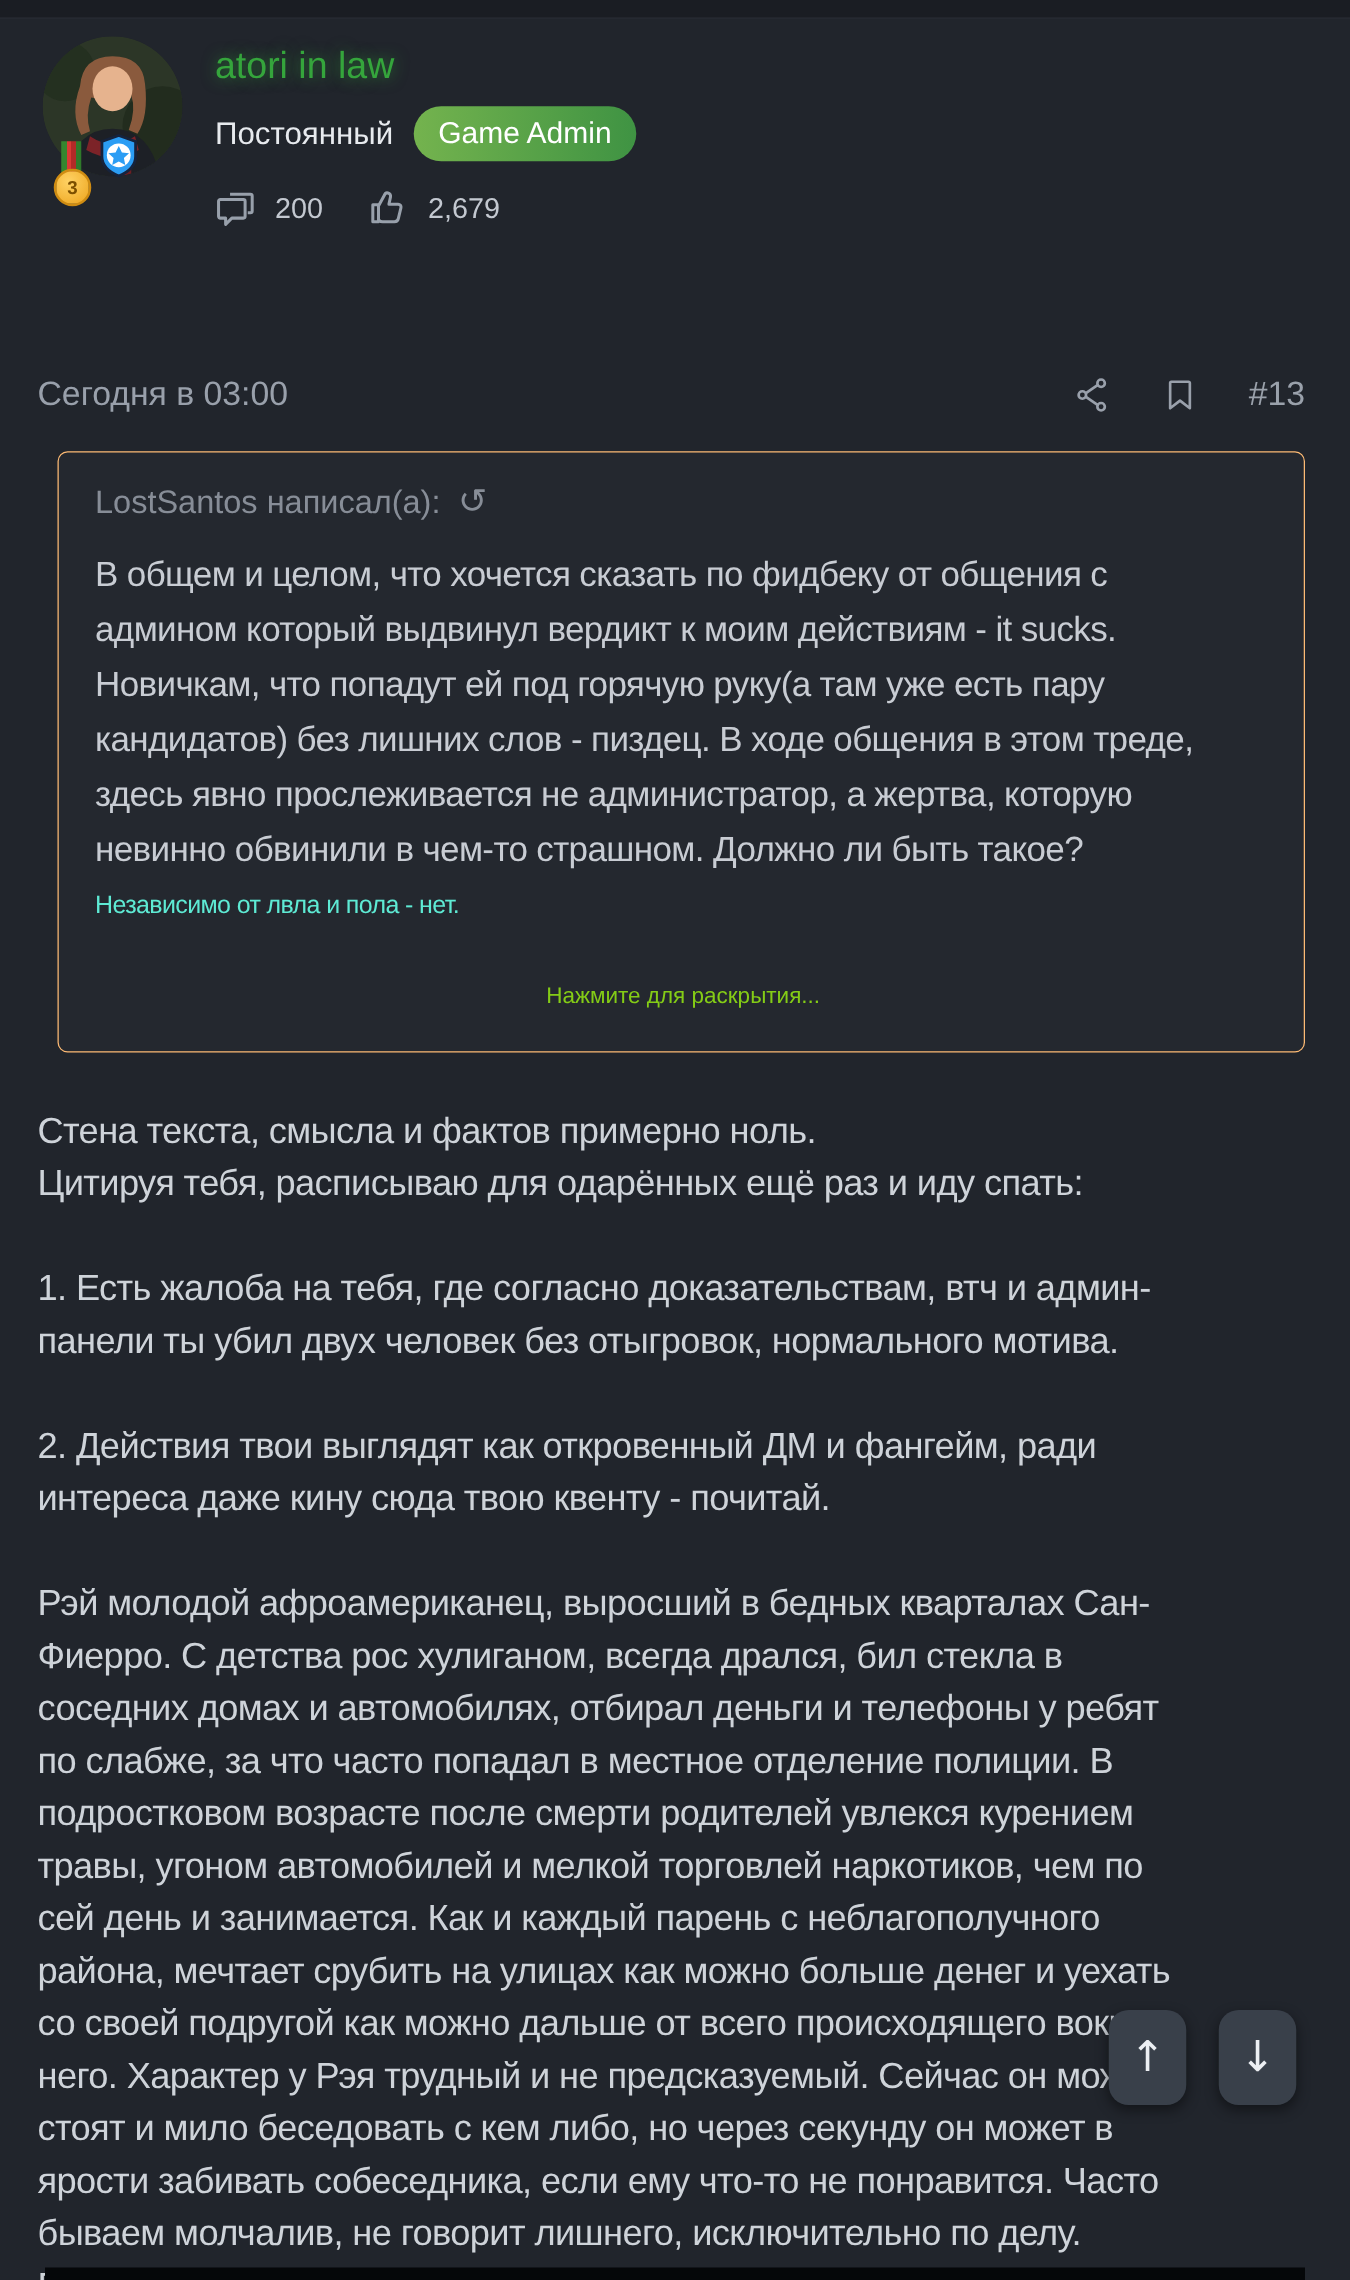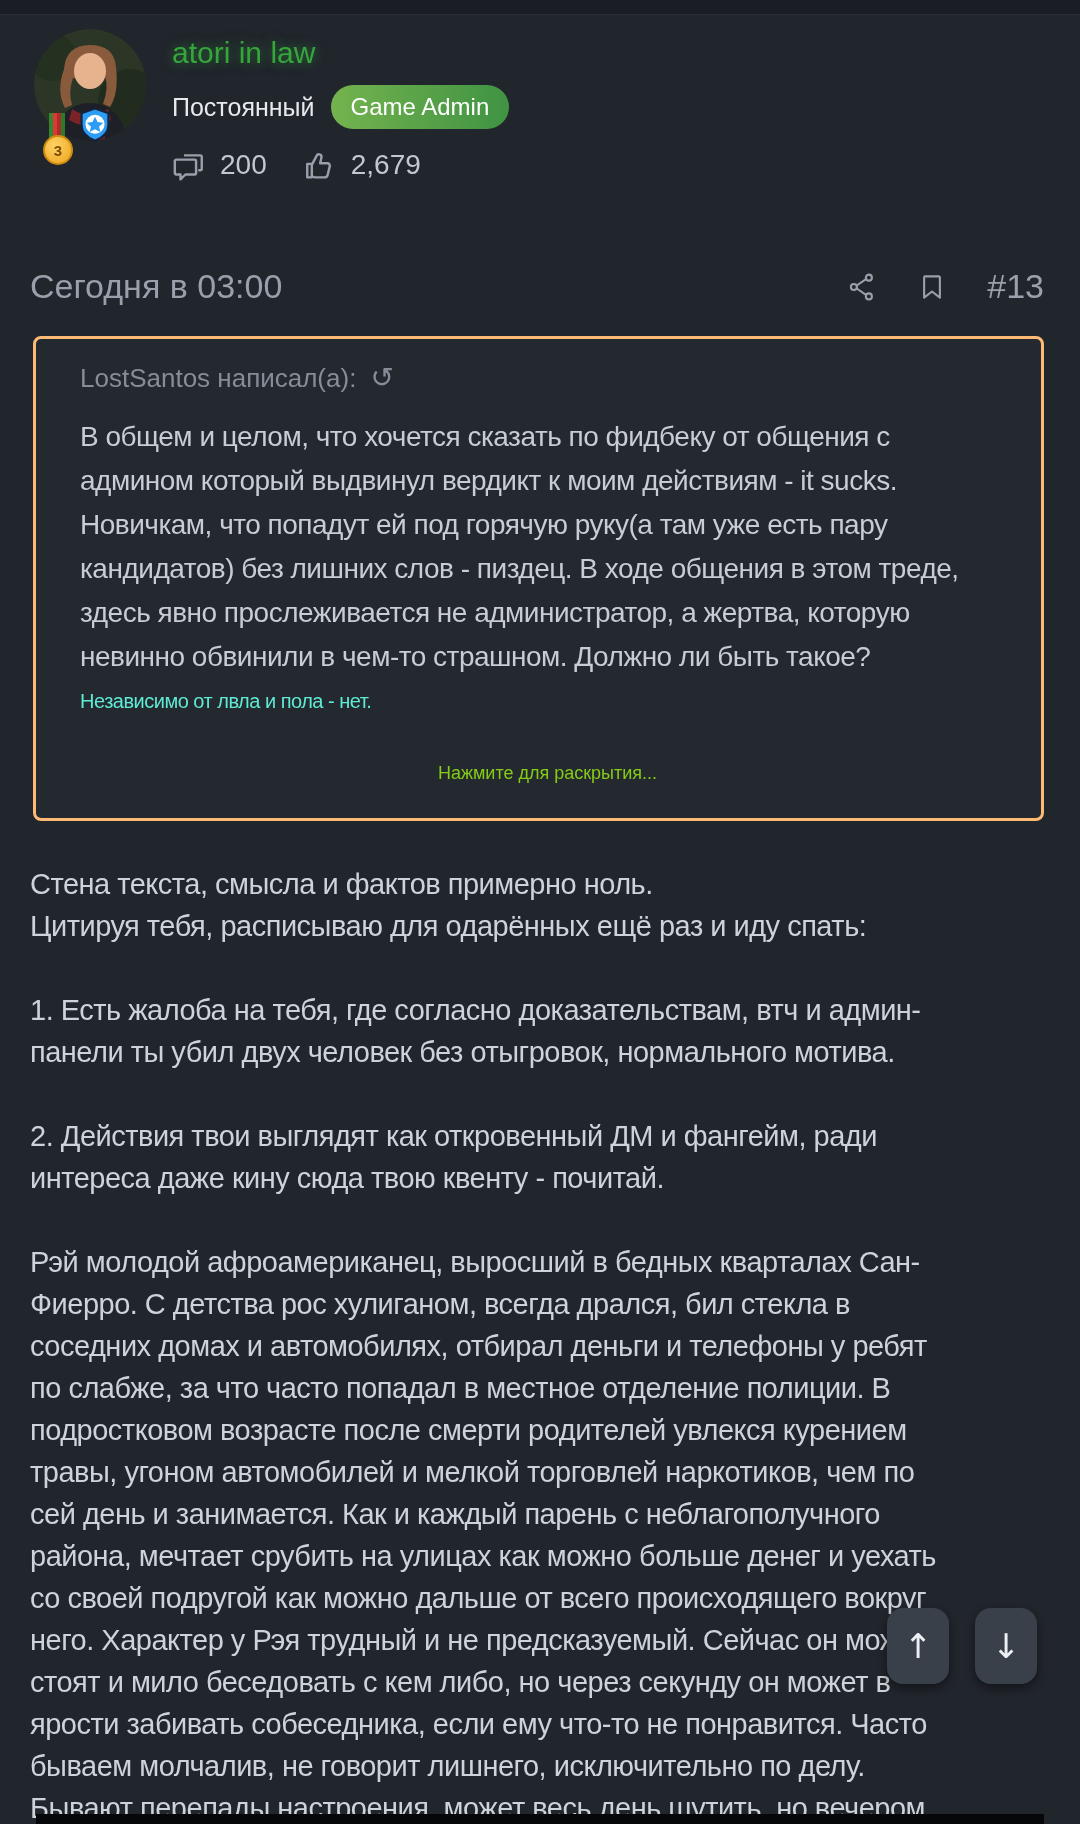--- a/index.html
+++ b/index.html
@@ -24,34 +24,34 @@
   .shield{position:absolute;left:42px;top:76px;width:38px;height:40px;}
 
   .author-info{display:flex;flex-direction:column;margin-top:6px;}
   .username{font-size:30px;font-weight:normal;color:#35a53c;
     text-shadow:0 0 12px rgba(52,190,60,.55);line-height:36px;}
   .badges-row{display:flex;align-items:center;gap:16px;margin-top:14px;}
   .user-title{font-size:25px;color:#e7eaee;}
   .pill{font-size:24px;color:#ffffff;padding:8px 20px;border-radius:26px;white-space:nowrap;}
   .pill-green{background:linear-gradient(90deg,#74b34e,#3f9343);}
   .pill-orange{background:linear-gradient(90deg,#e05a48,#f7a826);}
-  .stats-row{display:flex;align-items:flex-start;gap:14px;margin-top:20px;
-    font-size:28px;color:#c3c8d0;}
+  .stats-row{display:flex;align-items:center;gap:14px;margin-top:20px;
+    font-size:23px;color:#c3c8d0;}
   .stats-row .num{margin-right:22px;}
   .icon{display:block;}
 
   
   .meta-row{display:flex;justify-content:space-between;align-items:center;
-    margin-top:84px;padding:0 36px 0 30px;font-size:34px;color:#99a0ab;text-align:right;}
+    margin-top:117px;padding:0 36px 0 30px;font-size:27px;color:#99a0ab;text-align:right;}
   .meta-actions{display:flex;align-items:center;gap:40px;}
   .post-number{color:#9aa1ab;}
 
   
-  .quote{margin:30px 36px 0 33px;background:#24282f;border:3px solid #fdba74;
-    border-radius:8px;padding:24px 26px 34px 44px;}
+  .quote{margin:30px 36px 0 46px;background:#24282f;border:1px solid #fdba74;
+    border-radius:8px;padding:24px 26px 34px 29px;}
   .quote-head{display:flex;align-items:center;gap:14px;
     font-size:26px;color:#878d97;line-height:30px;}
   .jump{font-size:28px;color:#878d97;}
   .quote-body{margin-top:22px;white-space:pre;overflow:hidden;
     font-size:28px;line-height:44px;letter-spacing:-0.5px;color:#c8ccd3;}
   .quote-faded{white-space:pre;overflow:hidden;font-size:20px;line-height:44px;
     letter-spacing:-0.5px;color:#5eead4;}
   .quote-expand{margin-top:40px;text-align:center;font-size:18px;color:#84cc16;}
 
   

